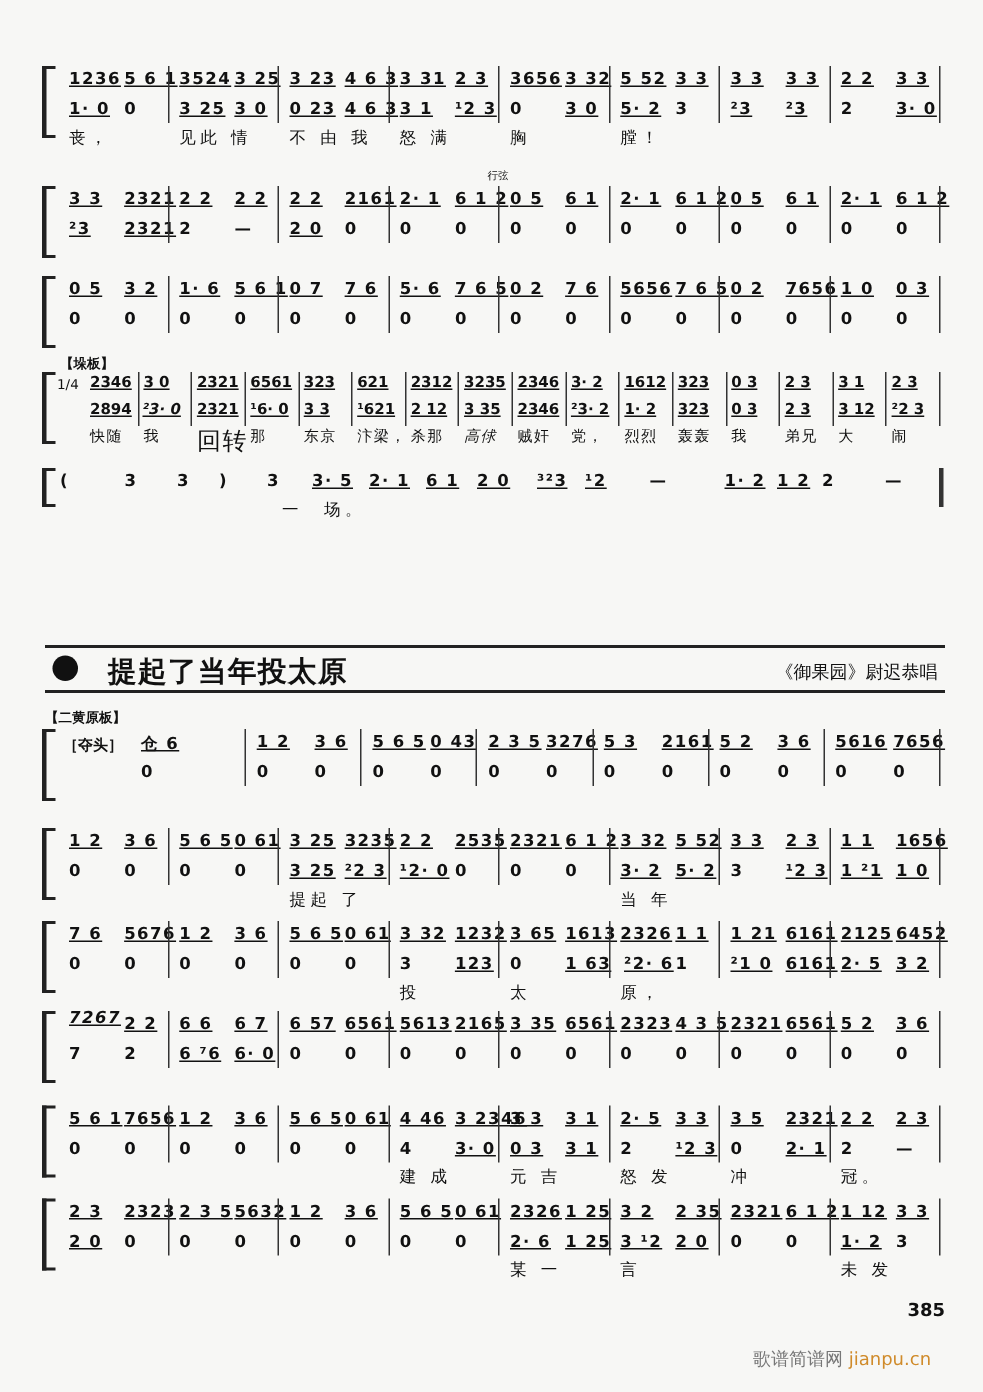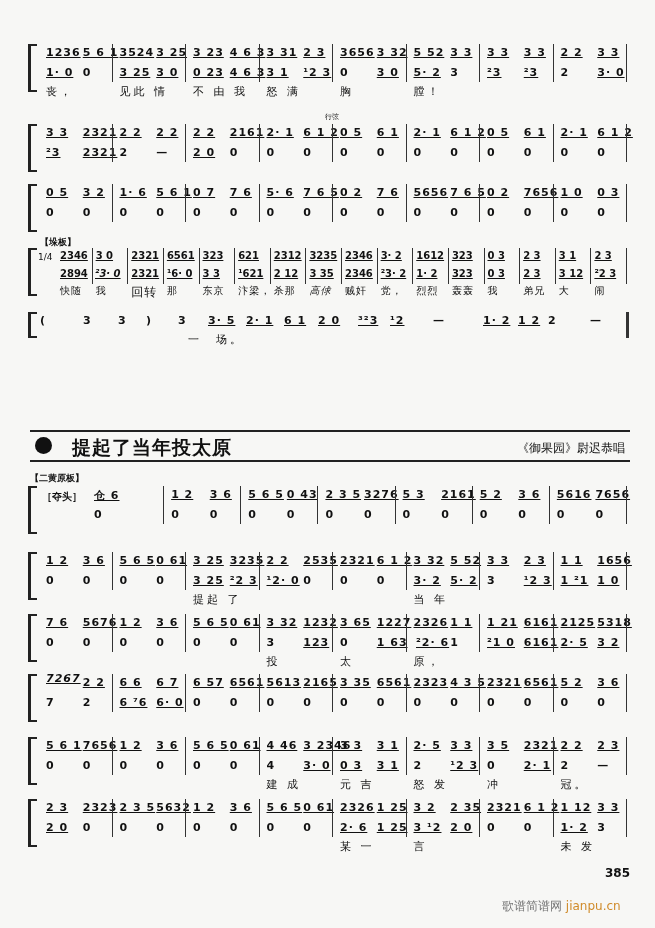--- a/index.html
+++ b/index.html
@@ -170,21 +170,21 @@
       <div class="note u" style="left: 32px; top: 4px; font-size: 10px; letter-spacing: 0px;">2346</div>
       <div class="note u" style="left: 32px; top: 22px; font-size: 10px; letter-spacing: 0px;">2894</div>
       <div class="lyric" style="left: 32px; top: 38px; font-size: 10px; letter-spacing: 1px;">快随</div>
       <div class="bar" style="left: 63.625px; height: 36px;"></div>
       <div class="note u" style="left: 67.625px; top: 4px; font-size: 10px; letter-spacing: 0px;">3 0</div>
       <div class="note u" style="left: 67px; top: 22px; font-size: 10px; letter-spacing: 0px; font-style: italic;">²3· 0</div>
       <div class="lyric" style="left: 67.625px; top: 38px; font-size: 10px; letter-spacing: 1px;">我</div>
       <div class="bar" style="left: 99.25px; height: 36px;"></div>
       <div class="note u" style="left: 103.25px; top: 4px; font-size: 10px; letter-spacing: 0px;">2321</div>
       <div class="note u" style="left: 103.25px; top: 22px; font-size: 10px; letter-spacing: 0px;">2321</div>
-      <div class="lyric" style="left: 103.25px; top: 38px; font-size: 12px; letter-spacing: 1px;">回转</div>
+      <div class="lyric" style="left: 103.25px; top: 38px; font-size: 16px; letter-spacing: 1px;">回转</div>
       <div class="bar" style="left: 134.875px; height: 36px;"></div>
       <div class="note u" style="left: 138.875px; top: 4px; font-size: 10px; letter-spacing: 0px;">6561</div>
       <div class="note u" style="left: 138.875px; top: 22px; font-size: 10px; letter-spacing: 0px;">¹6· 0</div>
       <div class="lyric" style="left: 138.875px; top: 38px; font-size: 10px; letter-spacing: 1px;">那</div>
       <div class="bar" style="left: 170.5px; height: 36px;"></div>
       <div class="note u" style="left: 174.5px; top: 4px; font-size: 10px; letter-spacing: 0px;">323</div>
       <div class="note u" style="left: 174.5px; top: 22px; font-size: 10px; letter-spacing: 0px;">3 3</div>
       <div class="lyric" style="left: 174.5px; top: 38px; font-size: 10px; letter-spacing: 1px;">东京</div>
       <div class="bar" style="left: 206.125px; height: 36px;"></div>
       <div class="note u" style="left: 210.125px; top: 4px; font-size: 10px; letter-spacing: 0px;">621</div>
@@ -362,38 +362,38 @@
       <div class="note" style="left: 165px; top: 24px;">0</div>
       <div class="note" style="left: 201.75px; top: 24px;">0</div>
       <div class="bar" style="left: 230.5px; height: 38px;"></div>
       <div class="note u" style="left: 238.5px; top: 4px;">3 32</div>
       <div class="note u" style="left: 275.25px; top: 4px;">1232</div>
       <div class="note" style="left: 238.5px; top: 24px;">3</div>
       <div class="note u" style="left: 275.25px; top: 24px;">123</div>
       <div class="lyric" style="left: 238.5px; top: 42px;">投</div>
       <div class="bar" style="left: 304px; height: 38px;"></div>
       <div class="note u" style="left: 312px; top: 4px;">3 65</div>
-      <div class="note u" style="left: 348.75px; top: 4px;">1227</div>
+      <div class="note u" style="left: 348.75px; top: 4px;">1613</div>
       <div class="note" style="left: 312px; top: 24px;">0</div>
       <div class="note u" style="left: 348.75px; top: 24px;">1 63</div>
       <div class="lyric" style="left: 312px; top: 42px;">太</div>
       <div class="bar" style="left: 377.5px; height: 38px;"></div>
       <div class="note u" style="left: 385.5px; top: 4px;">2326</div>
       <div class="note u" style="left: 422.25px; top: 4px;">1 1</div>
       <div class="note u" style="left: 388px; top: 24px;">²2· 6</div>
       <div class="note" style="left: 422.25px; top: 24px;">1</div>
       <div class="lyric" style="left: 385.5px; top: 42px;">原，</div>
       <div class="bar" style="left: 451px; height: 38px;"></div>
       <div class="note u" style="left: 459px; top: 4px;">1 21</div>
       <div class="note u" style="left: 495.75px; top: 4px;">6161</div>
       <div class="note u" style="left: 459px; top: 24px;">²1 0</div>
       <div class="note u" style="left: 495.75px; top: 24px;">6161</div>
       <div class="bar" style="left: 524.5px; height: 38px;"></div>
       <div class="note u" style="left: 532.5px; top: 4px;">2125</div>
-      <div class="note u" style="left: 569.25px; top: 4px;">5318</div>
+      <div class="note u" style="left: 569.25px; top: 4px;">6452</div>
       <div class="note u" style="left: 532.5px; top: 24px;">2· 5</div>
       <div class="note u" style="left: 569.25px; top: 24px;">3 2</div>
       <div class="bar" style="left: 598px; height: 38px;"></div>
     </div>
     <div class="sys" style="top: 672px; left: 28px; height: 56px; width: 600px;">
       <div class="brace bold"></div>
       <div class="note u" style="left: 18px; top: 0; font-style: italic;">7267</div>
       <div class="note u" style="left: 54.75px; top: 4px;">2 2</div>
       <div class="note" style="left: 18px; top: 24px;">7</div>
       <div class="note" style="left: 54.75px; top: 24px;">2</div>

